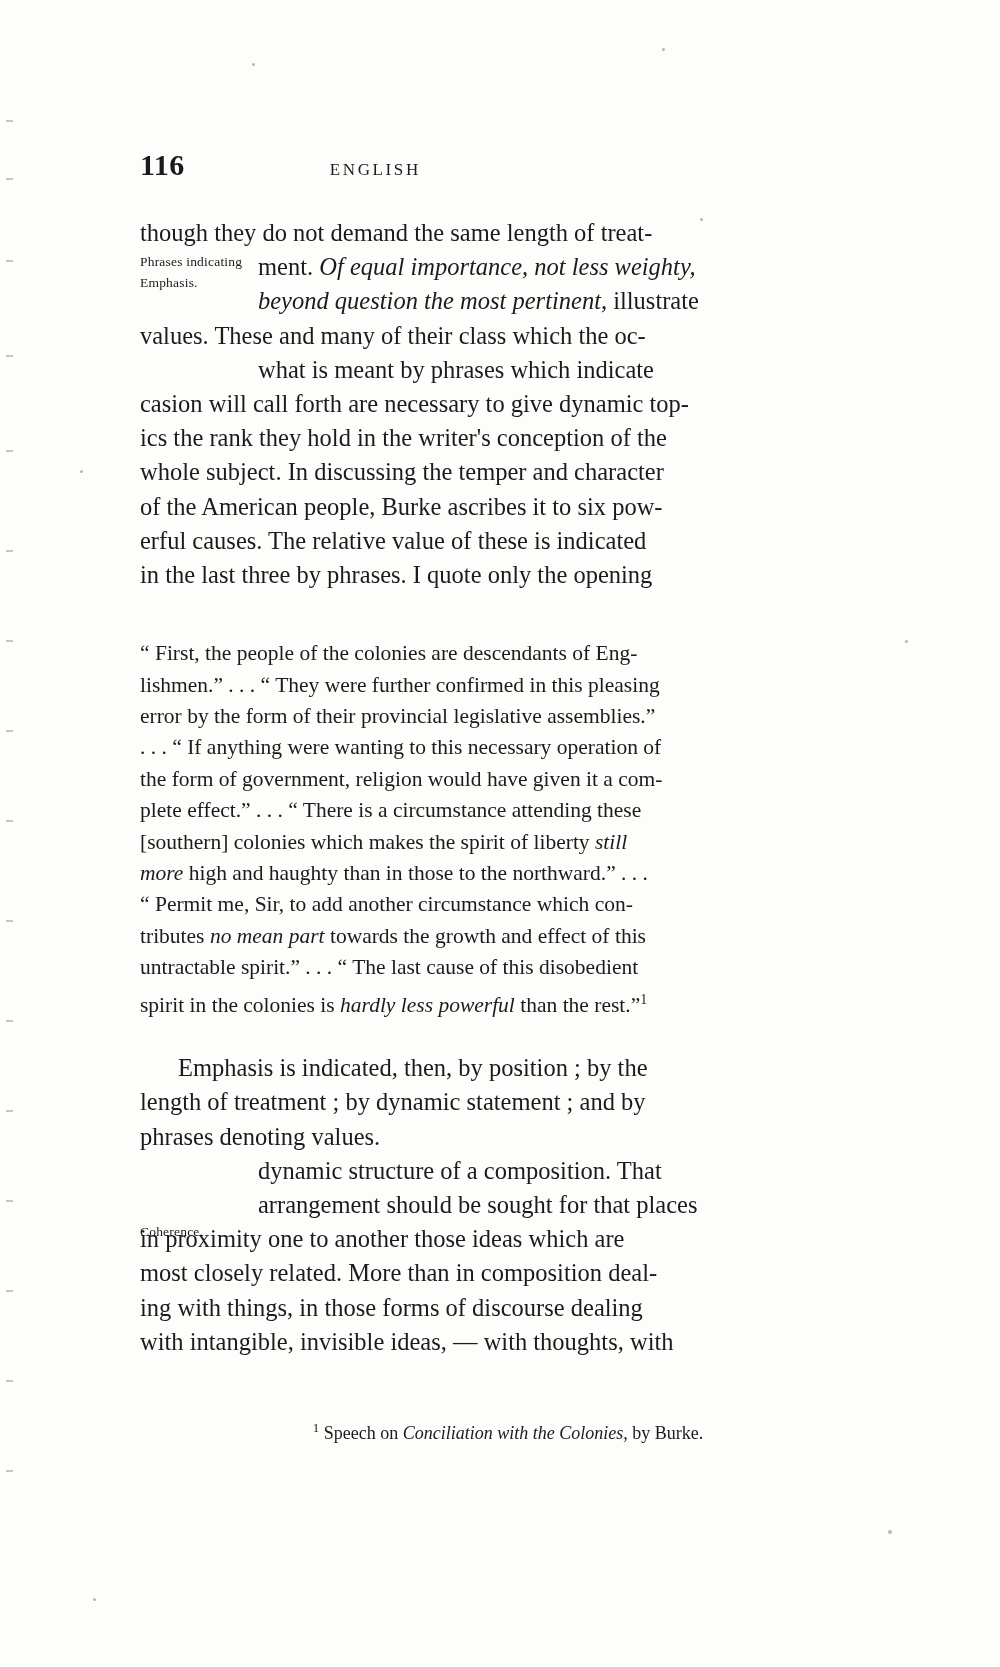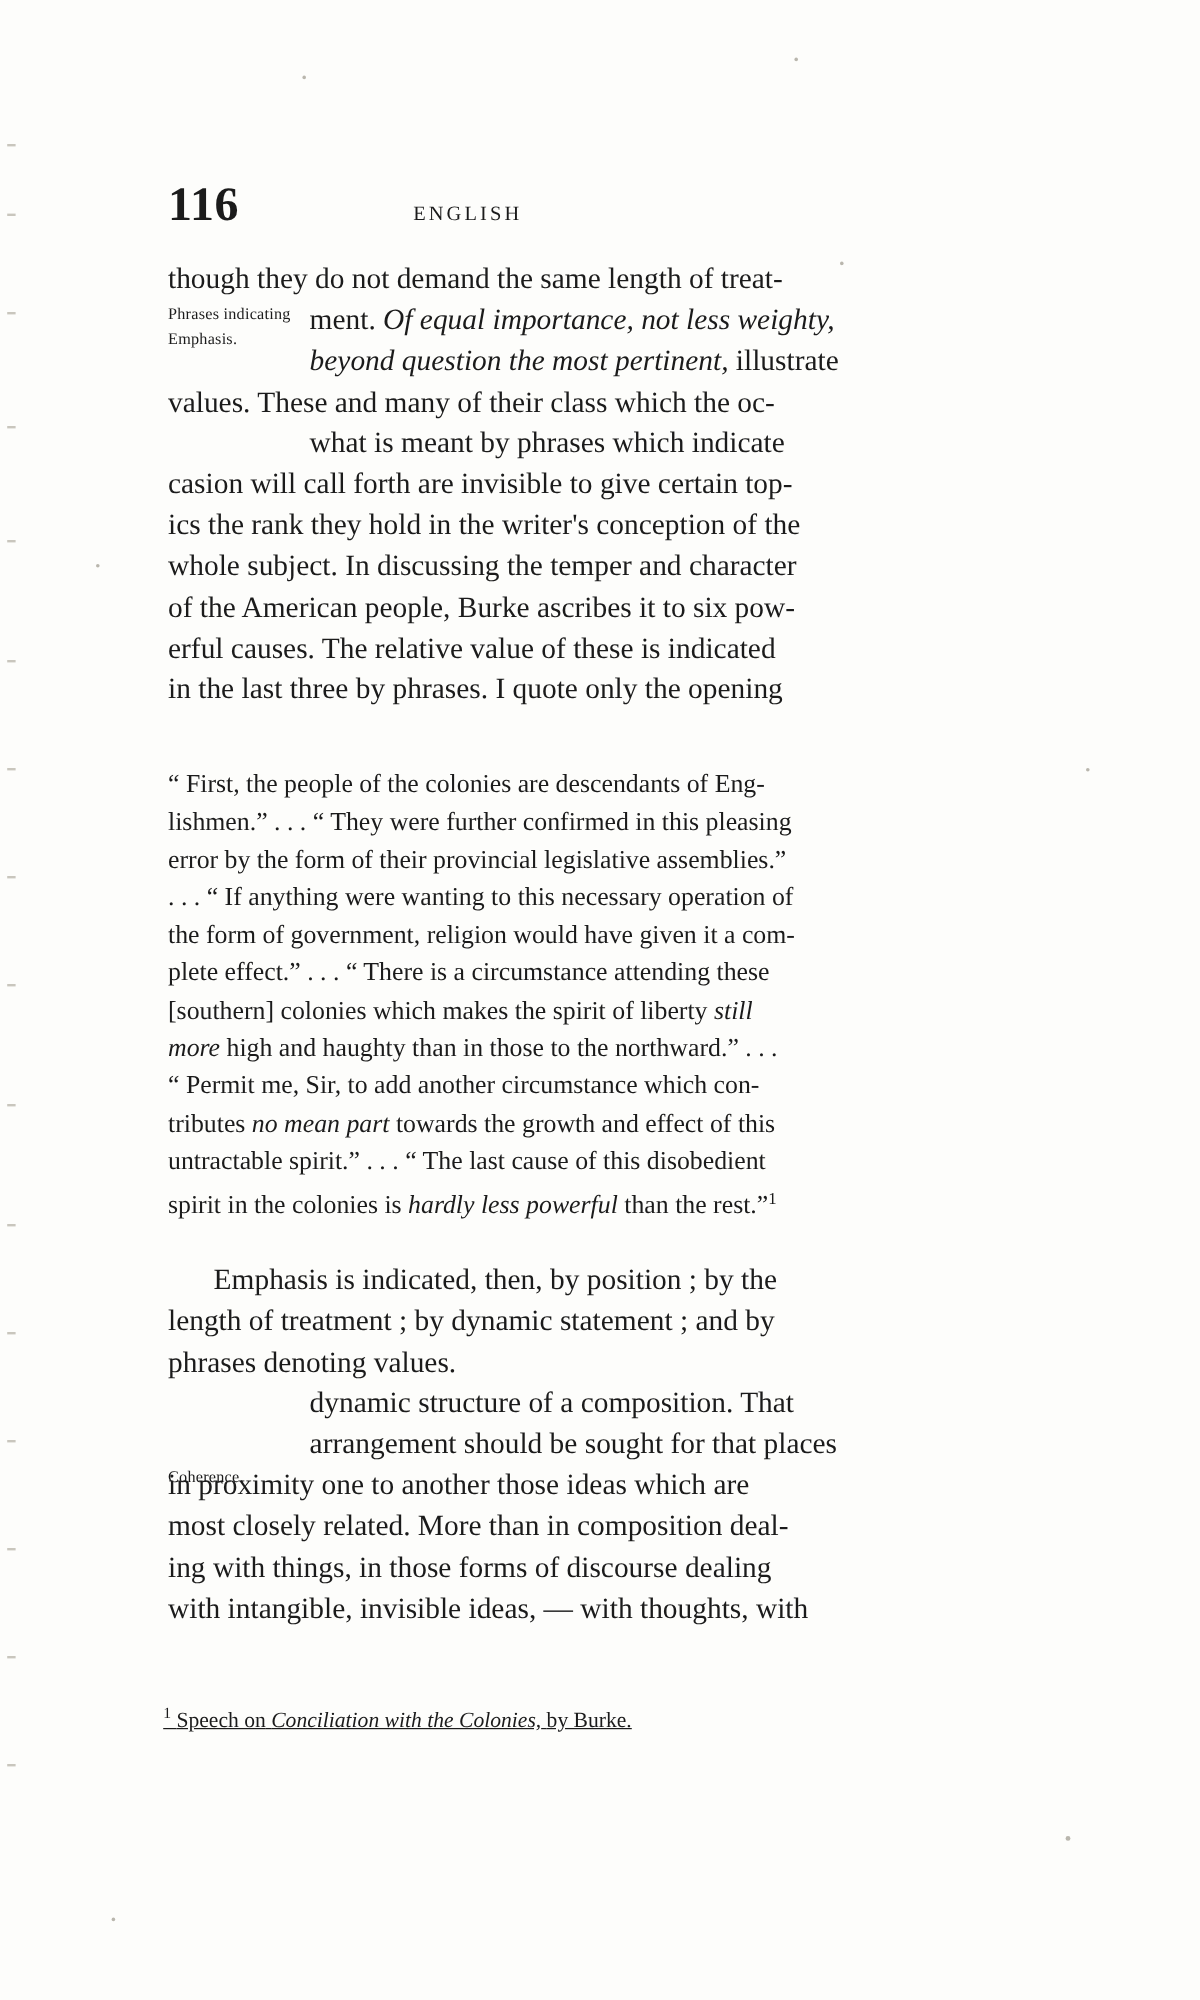--- a/index.html
+++ b/index.html
@@ -51,21 +51,21 @@
   }
 
   
   .header {
     display: flex;
     align-items: baseline;
     height: 40px;
     margin-bottom: 26px;
   }
   .folio {
-    font-size: 40px;
+    font-size: 30px;
     font-weight: bold;
     letter-spacing: 0.5px;
     line-height: 1;
   }
   .running-head {
     margin-left: 145px;
     font-size: 17px;
     letter-spacing: 2.6px;
     font-variant: small-caps;
     text-transform: uppercase;
@@ -124,27 +124,26 @@
 
   .para2 {
     margin-top: 30px;
   }
   .para3 {
     margin-top: 0px;
   }
 
   .footnote {
     position: absolute;
-    left: 136px;
+    left: 153px;
     top: 1415px;
     width: 710px;
     font-size: 18px;
     line-height: 26px;
-    text-align: left;
-    text-decoration: underline;
+    text-align: center;
   }
   .footnote sup {
     font-size: 13px;
     vertical-align: super;
   }
   sup.fn {
     font-size: 14px;
     vertical-align: super;
   }
 </style>
@@ -194,21 +193,21 @@
         <span>though they do not demand the same length of treat-</span>
       </span>
 
       <span class="ln ln-ind"><span>ment.</span> <em>Of equal importance, not less weighty,</em></span>
 
       <span class="ln ln-ind"><em>beyond question the most pertinent,</em> <span>illustrate</span></span>
 
       <span class="ln"><span>values.   These and many of their class which the oc-</span></span>
 
       <span class="ln ln-ind"><span>what is meant by phrases which indicate</span></span>
-      <span class="ln"><span>casion will call forth are invisible to give certain top-</span></span>
+      <span class="ln"><span>casion will call forth are necessary to give dynamic top-</span></span>
       <span class="ln"><span>ics the rank they hold in the writer's conception of the</span></span>
       <span class="ln"><span>whole subject.   In discussing the temper and character</span></span>
       <span class="ln"><span>of the American people, Burke ascribes it to six pow-</span></span>
       <span class="ln"><span>erful causes.   The relative value of these is indicated</span></span>
       <span class="ln"><span>in the last three by phrases.   I quote only the opening</span></span>
     </div>
 
     <div class="quote">
       <span class="ln"><span>“ First, the people of the colonies are descendants of Eng-</span></span>
       <span class="ln"><span>lishmen.” . . . “ They were further confirmed in this pleasing</span></span>

